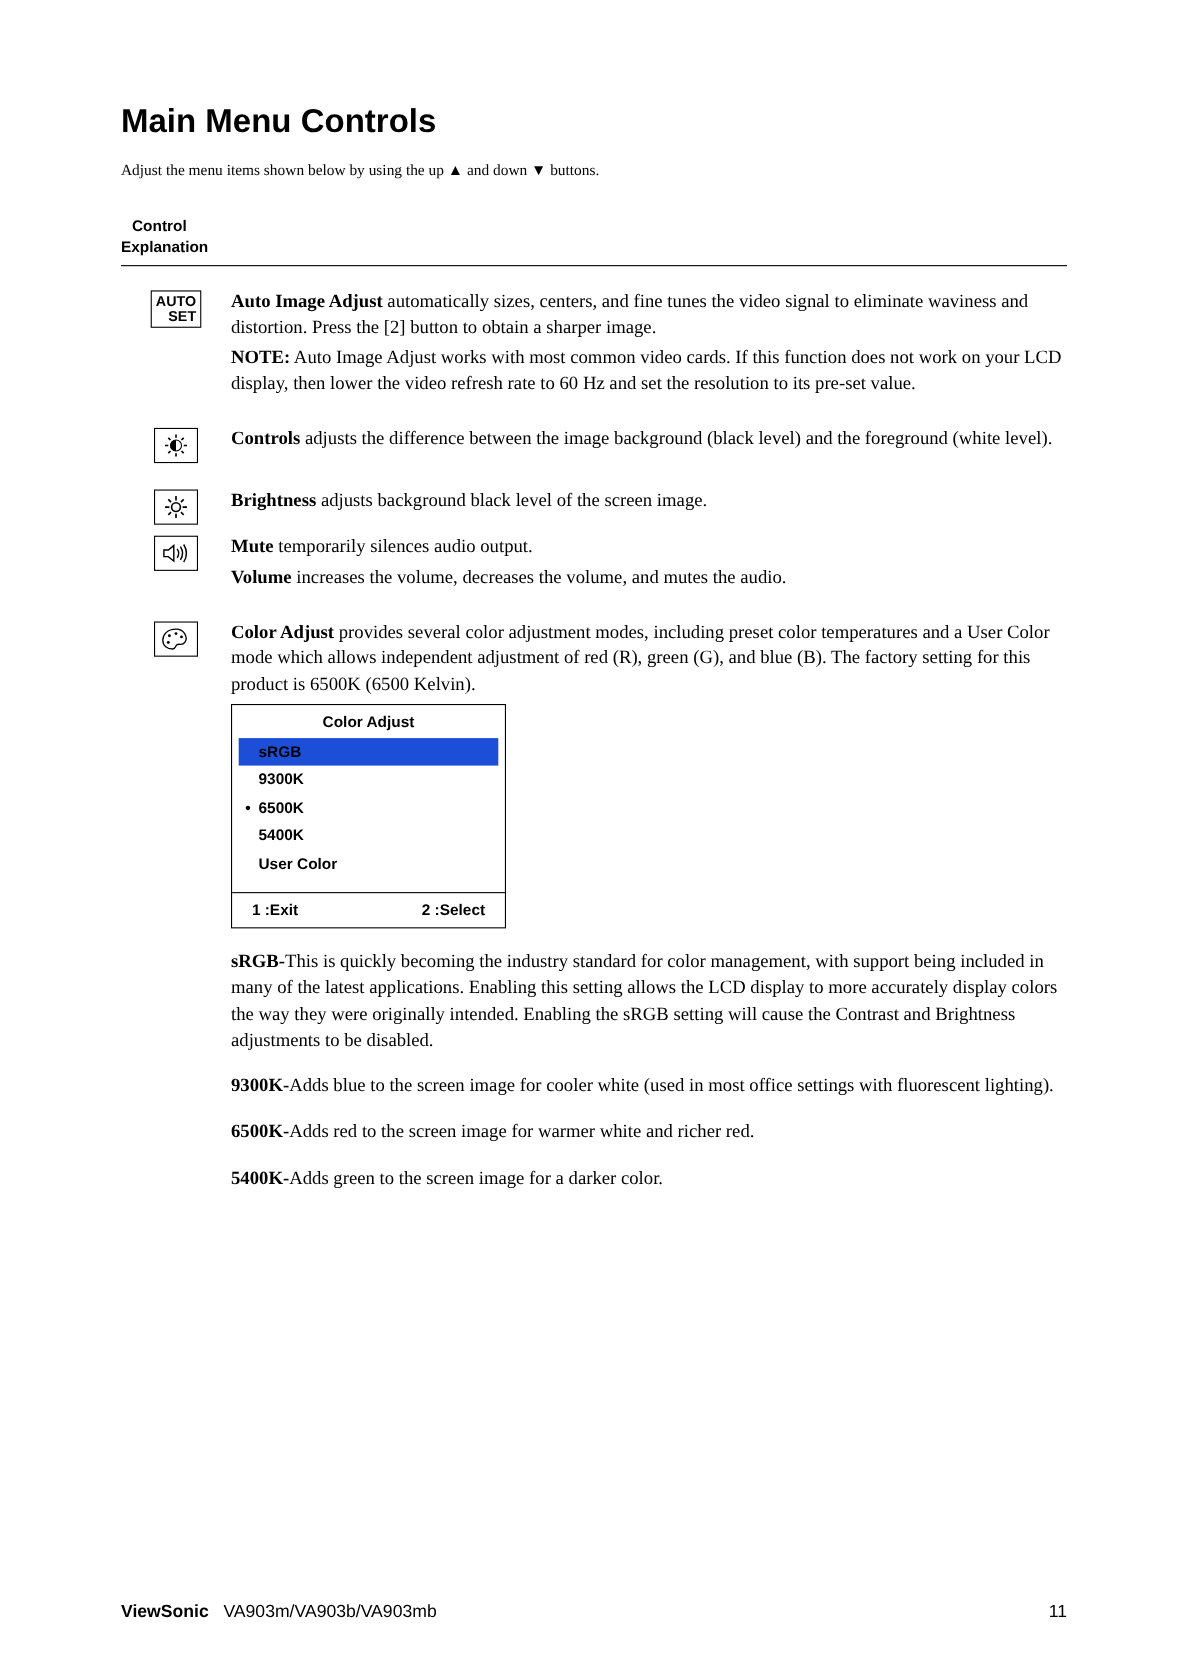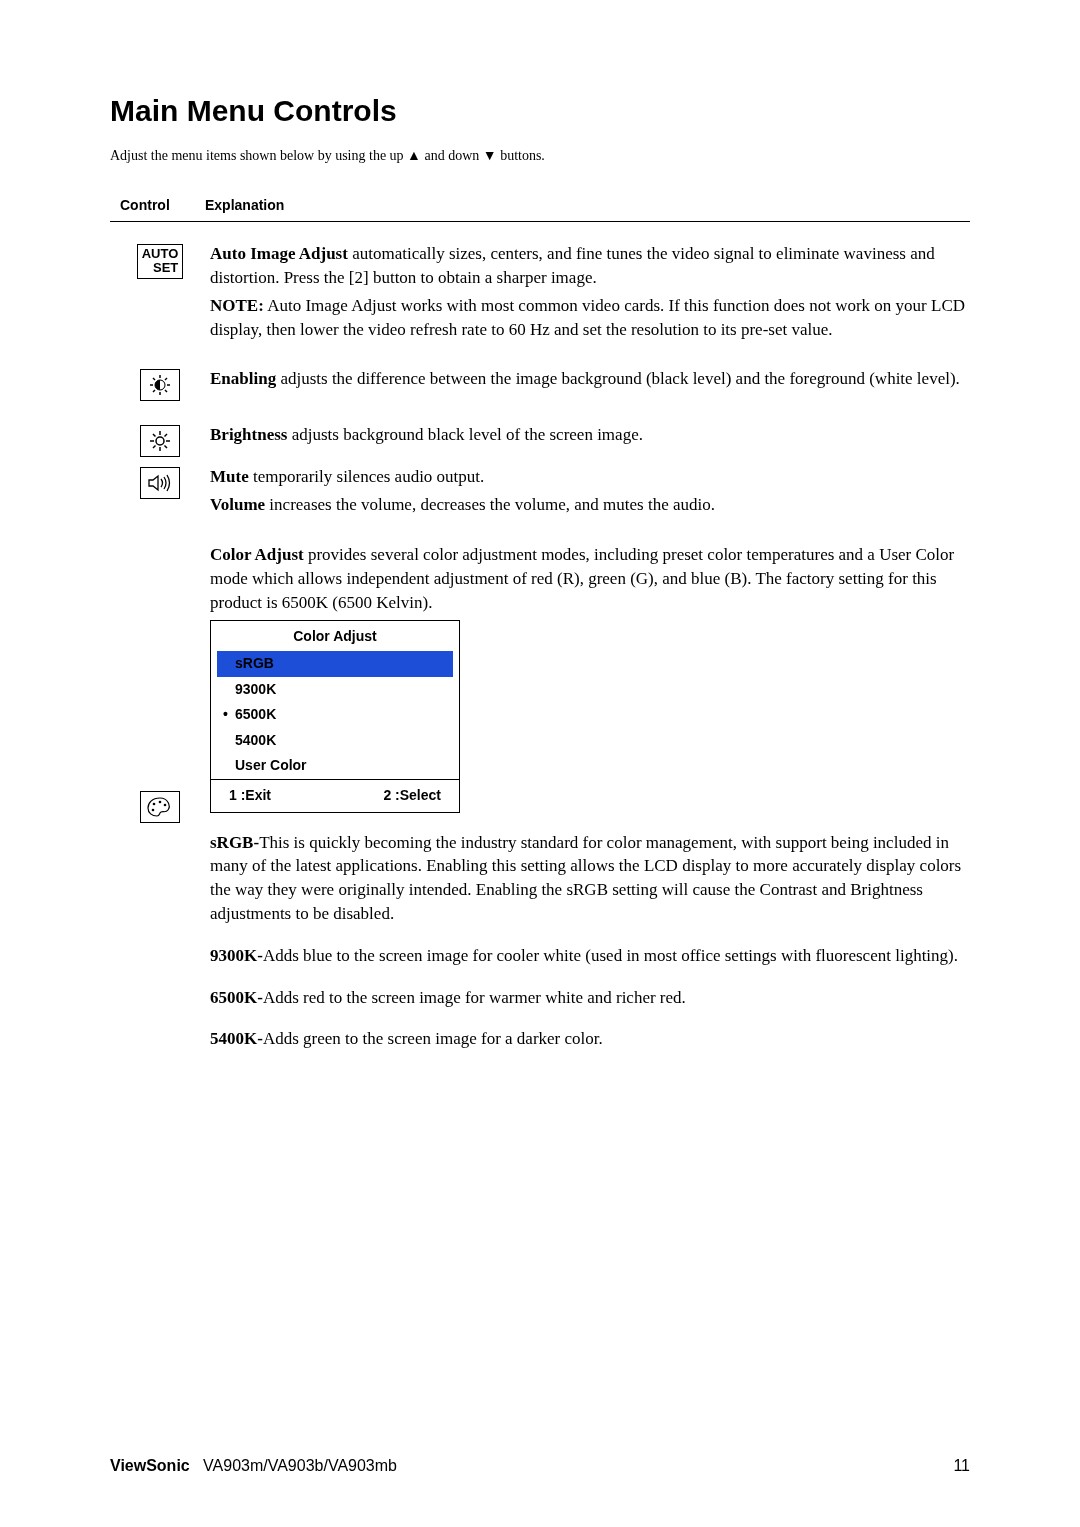--- a/index.html
+++ b/index.html
@@ -25,20 +25,21 @@
       margin-bottom: 30px;
     }
     .table-header {
       display: flex;
       font-family: Arial, Helvetica, sans-serif;
       font-weight: bold;
       font-size: 14px;
       padding-bottom: 6px;
       border-bottom: 1px solid #000;
       margin-bottom: 20px;
+      flex-direction: column;
     }
     .col-control { width: 95px; padding-left: 10px; }
     .col-expl { flex: 1; }
     .row {
       display: flex;
       margin-bottom: 22px;
     }
     .icon-col {
       width: 100px;
       flex-shrink: 0;
@@ -94,20 +95,21 @@
     }
     .osd-item.selected {
       background: #1d4ed8;
       margin: 0 6px;
       padding-left: 18px;
     }
     .osd-bottom {
       border-top: 1px solid #000;
       display: flex;
       padding: 6px 18px;
+      margin-top: 12px;
     }
     .osd-bottom div:first-child { flex: 1; }
     .sub-section { margin-bottom: 18px; }
     .footer {
       position: absolute;
       bottom: 50px;
       left: 110px;
       right: 110px;
       display: flex;
       font-size: 16px;
@@ -162,21 +164,21 @@
         <line x1="19" y1="12" x2="22" y2="12" stroke="#000" stroke-width="1.5"></line>
         <line x1="5" y1="5" x2="7" y2="7" stroke="#000" stroke-width="1.5"></line>
         <line x1="17" y1="17" x2="19" y2="19" stroke="#000" stroke-width="1.5"></line>
         <line x1="5" y1="19" x2="7" y2="17" stroke="#000" stroke-width="1.5"></line>
         <line x1="17" y1="7" x2="19" y2="5" stroke="#000" stroke-width="1.5"></line>
       </svg>
     </div>
   </div>
   <div class="expl-col">
     <p>
-      <span class="b">Enabling</span><span> adjusts the difference between the image background  (black level) and the foreground (white level).</span>
+      <span class="b">Controls</span><span> adjusts the difference between the image background  (black level) and the foreground (white level).</span>
     </p>
   </div>
 </div>
 
 <div class="row" style="margin-bottom:8px;">
   <div class="icon-col">
     <div class="icon-box-svg">
       <svg width="24" height="24" viewBox="0 0 24 24">
         <circle cx="12" cy="12" r="4" fill="none" stroke="#000" stroke-width="1.5"></circle>
         <line x1="12" y1="2" x2="12" y2="6" stroke="#000" stroke-width="1.5"></line>
@@ -211,21 +213,21 @@
   <div class="expl-col">
     <p>
       <span class="b">Mute</span><span> temporarily silences audio output.</span>
     </p>
     <p>
       <span class="b">Volume</span><span> increases the volume, decreases the volume, and mutes the audio.</span>
     </p>
   </div>
 </div>
 
-<div class="row" style="margin-bottom:4px;align-items:center;">
+<div class="row" style="margin-bottom:4px;">
   <div class="icon-col">
     <div class="icon-box-svg">
       <svg width="28" height="22" viewBox="0 0 28 22">
         <path d="M14 2 C6 2 2 7 2 12 C2 17 6 20 11 20 C14 20 13 17 15 16 C17 15 20 17 22 14 C25 10 22 2 14 2 Z" fill="none" stroke="#000" stroke-width="1.2"></path>
         <circle cx="8" cy="8" r="1.3" fill="#000"></circle>
         <circle cx="14" cy="6" r="1.3" fill="#000"></circle>
         <circle cx="19" cy="9" r="1.3" fill="#000"></circle>
         <circle cx="7" cy="14" r="1.3" fill="#000"></circle>
       </svg>
     </div>

